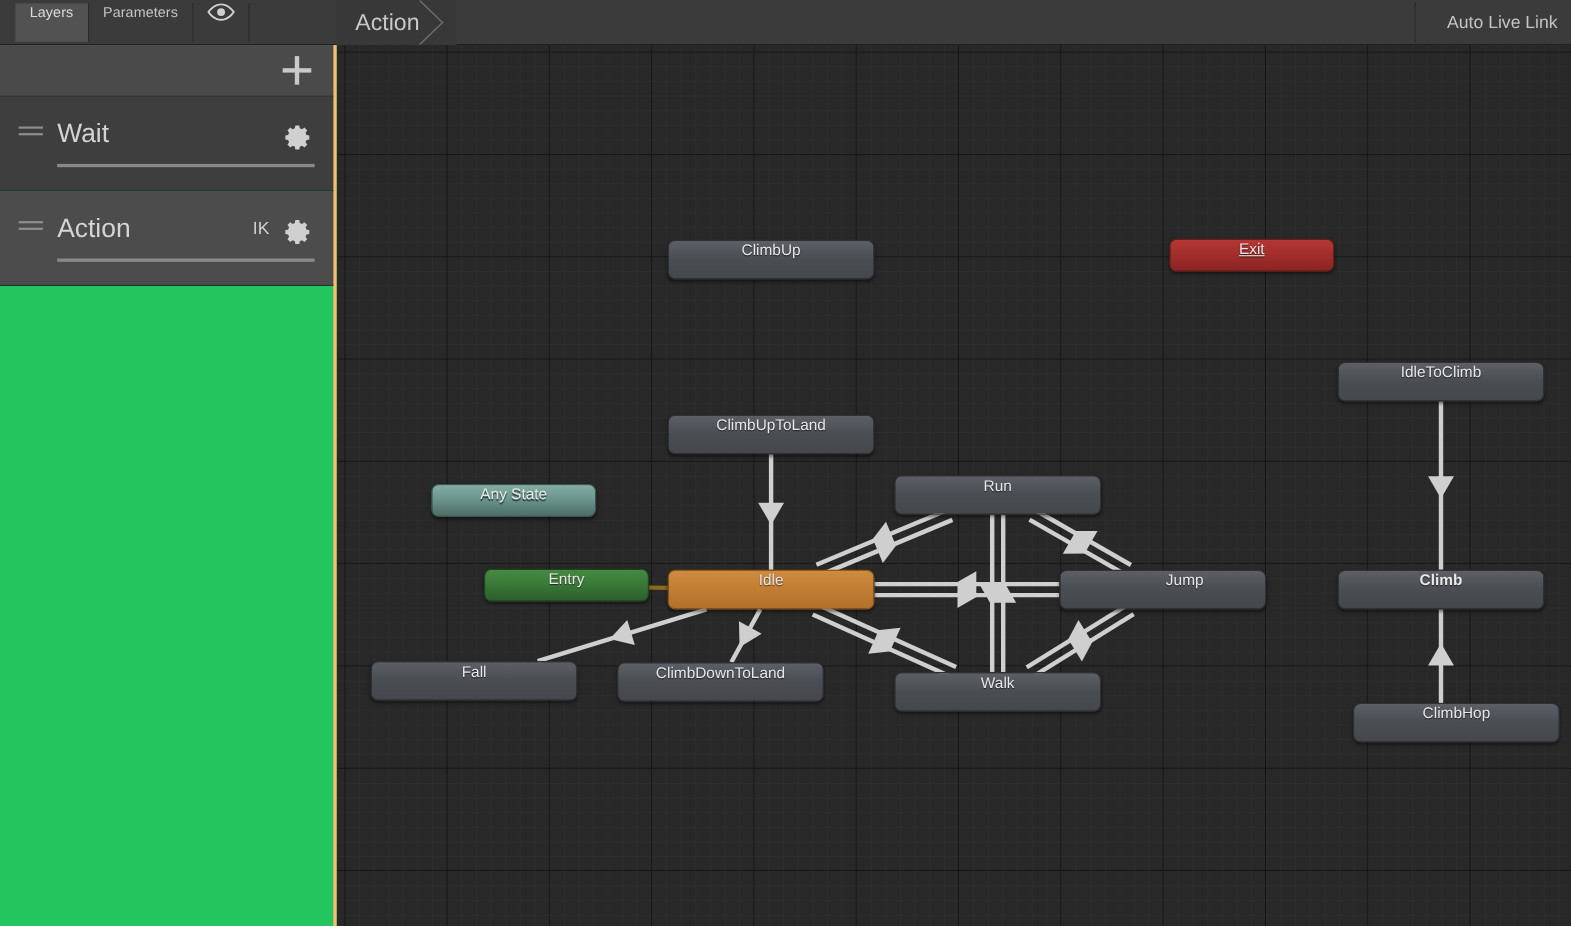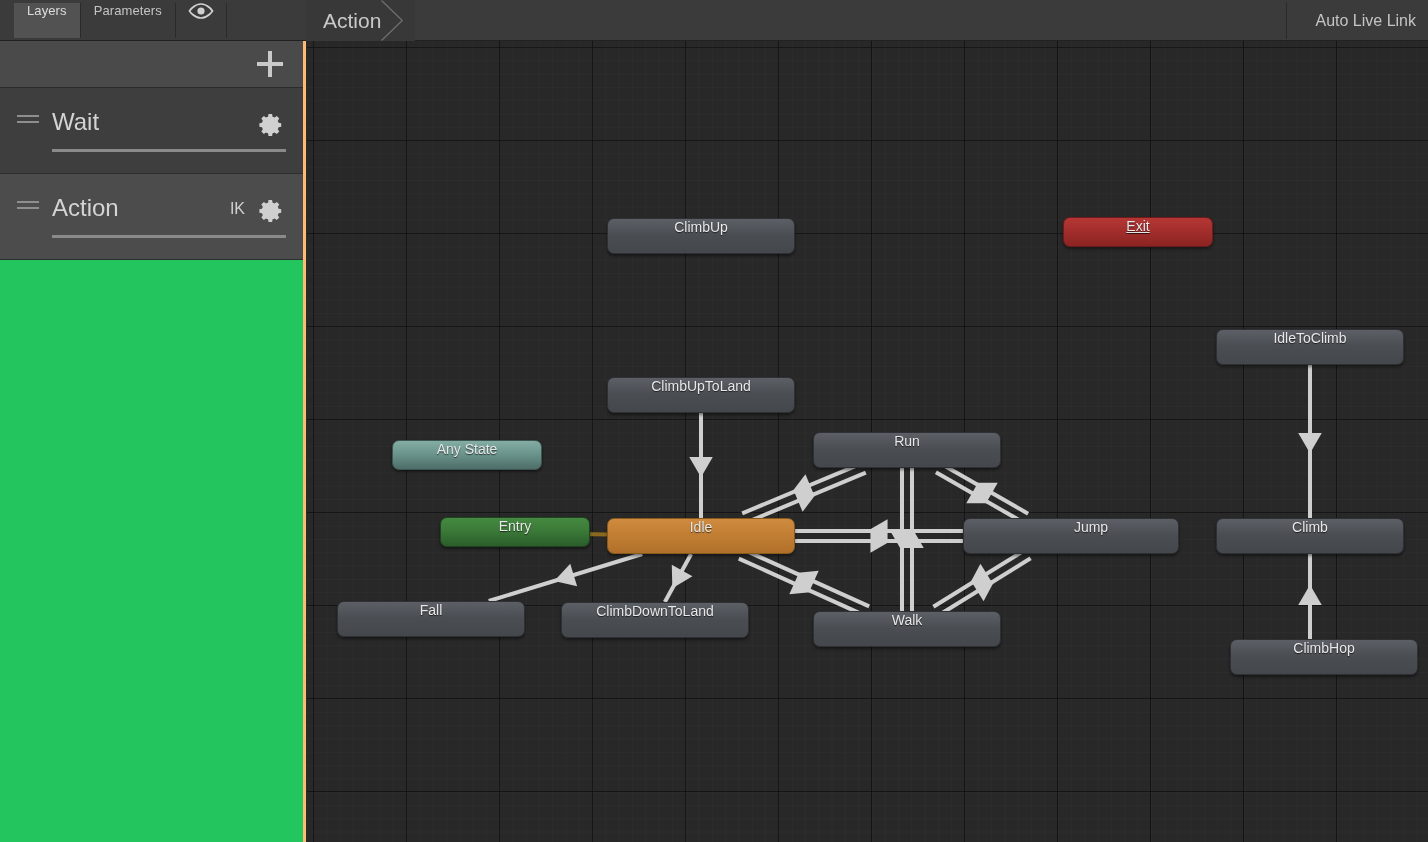--- a/index.html
+++ b/index.html
@@ -350,24 +350,24 @@
         </div>
         <div class="node normal" style="left: 506px; top: 391px; width: 188px; height: 36px;">
           <span>Run</span>
         </div>
         <div class="node entry" style="left: 85px; top: 476px; width: 150px; height: 30px; margin-left: 48px;">
           <span>Entry</span>
         </div>
         <div class="node idle" style="left: 300px; top: 477px; width: 188px; height: 36px;">
           <span>Idle</span>
         </div>
-        <div class="node normal" style="left: 656px; top: 477px; width: 216px; height: 36px; padding-left: 40px;">
+        <div class="node normal" style="left: 656px; top: 477px; width: 188px; height: 36px; padding-left: 40px;">
           <span>Jump</span>
         </div>
-        <div class="node normal" style="left: 909px; top: 477px; width: 188px; height: 36px;">
+        <div class="node normal" style="left: 909px; top: 477px; width: 188px; height: 36px; font-weight: bold;">
           <span>Climb</span>
         </div>
         <div class="node normal" style="left: 30px; top: 560px; width: 188px; height: 36px;">
           <span>Fall</span>
         </div>
         <div class="node normal" style="left: 254px; top: 561px; width: 188px; height: 36px;">
           <span>ClimbDownToLand</span>
         </div>
         <div class="node normal" style="left: 506px; top: 570px; width: 188px; height: 36px;">
           <span>Walk</span>

